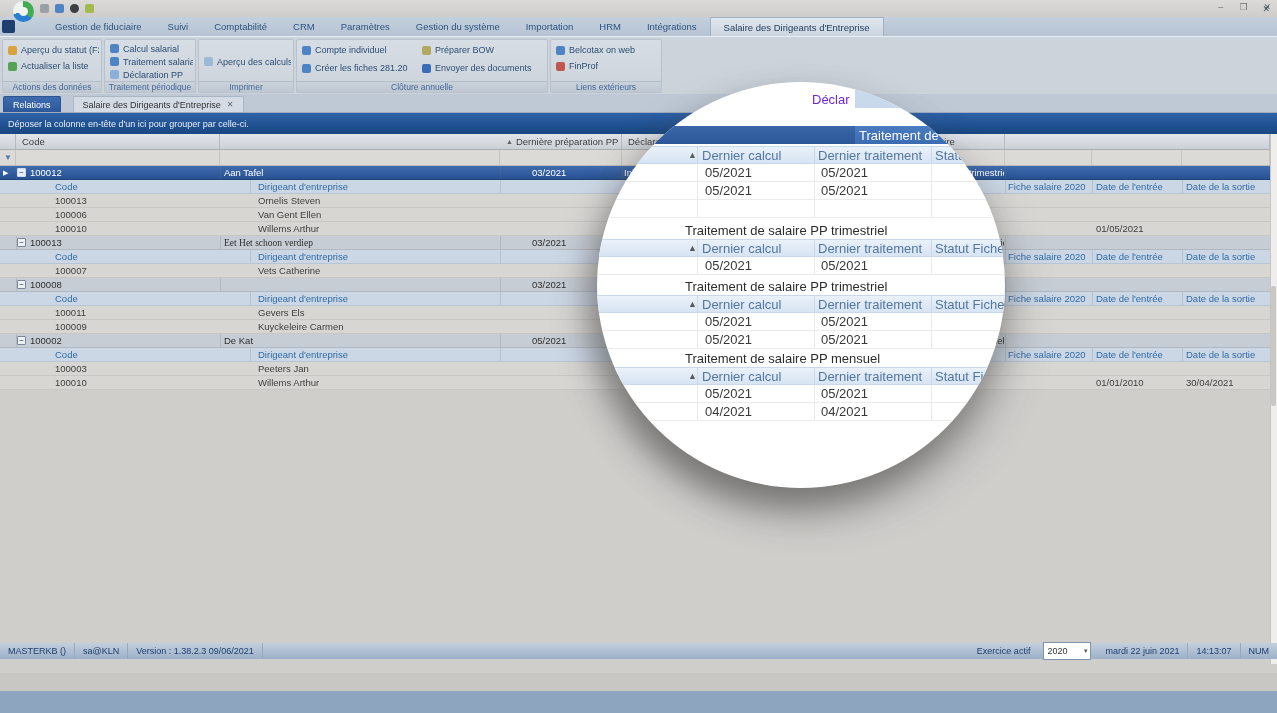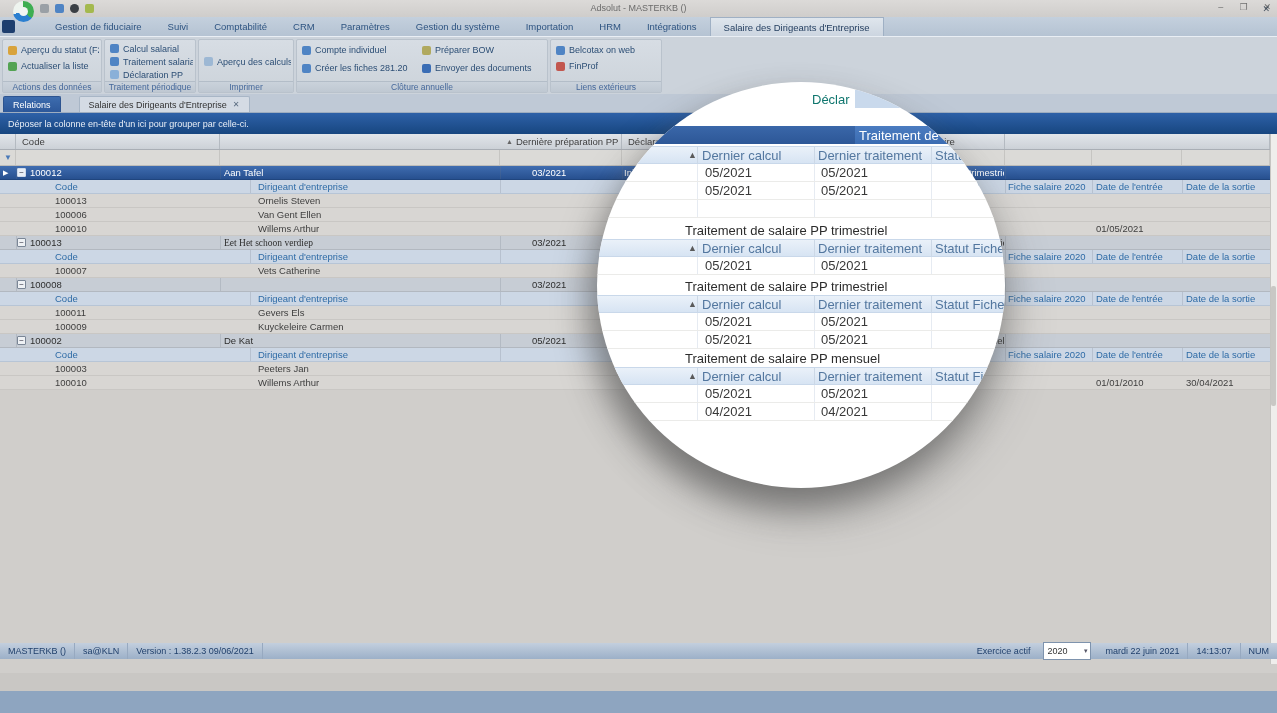--- a/index.html
+++ b/index.html
@@ -26,21 +26,21 @@
   .ribbon{position:absolute;left:0;top:36px;width:100%;height:58px;background:#ccd3db;display:flex;gap:2px;padding:2px 0 0 2px;border-top:1px solid #e9eef4}
   .rgroup{position:relative;height:54px;background:linear-gradient(#d7dde4,#ccd3da);border:1px solid #b9c2cc;border-radius:2px}
   .ritems{position:absolute;left:5px;top:3px;right:2px;bottom:12px;display:flex;flex-direction:column;gap:2px}
   .ritems.center{justify-content:center}
   .ritems.rgrid{display:grid;grid-template-columns:116px 1fr;grid-auto-rows:16px;align-content:start;column-gap:4px}
   .ritem{display:flex;align-items:center;gap:4px;height:14px;font-size:9px;color:#2c4e75;white-space:nowrap;overflow:hidden}
   .ricon{width:9px;height:9px;border-radius:2px;flex:0 0 auto}
   .rglabel{position:absolute;left:0;right:0;bottom:0;height:11px;text-align:center;font-size:8.5px;color:#44679a;background:linear-gradient(#cad2db,#bfc8d2);border-top:1px solid #b3bdc8;white-space:nowrap;overflow:hidden}
 
   
-  .doctabs{position:absolute;left:0;top:94px;width:100%;height:19px;background:#bfc9d6;display:flex;align-items:flex-end;padding-left:3px;gap:18px;border-bottom:1px solid #9eadc0}
+  .doctabs{position:absolute;left:0;top:94px;width:100%;height:19px;background:#bfc9d6;display:flex;align-items:flex-end;padding-left:3px;gap:12px;border-bottom:1px solid #9eadc0}
   .dtab{height:16px;display:flex;align-items:center;padding:0 9px;font-size:9px;background:#d4dbe4;color:#333;border:1px solid #a8b6c6;border-bottom:none;border-radius:2px 2px 0 0;gap:6px;white-space:nowrap}
   .dtab.dactive{background:linear-gradient(#3d6cae,#2d589a);color:#fff;border-color:#2d5490}
   .dclose{font-size:8px;color:#5a6c80}
   .tabsclose{position:absolute;right:7px;top:4px;font-size:9px;color:#44505e}
 
   
   .grouppanel{position:absolute;left:0;top:113px;width:100%;height:21px;background:linear-gradient(#2e61a8,#174680);color:#e8eef6;font-size:9px;display:flex;align-items:center;padding-left:8px}
 
   
   .gridbg{position:absolute;left:0;top:134px;width:100%;height:539px;background:#d0cecb}
@@ -80,34 +80,33 @@
   .mtext{position:absolute;top:0;height:100%;display:flex;align-items:center;white-space:nowrap}
   .mheaderrow{background:linear-gradient(#eaf1f9,#d7e4f3);border-top:1px solid #c9d8ea;border-bottom:1px solid #c9d8ea;color:#53779f}
   .mdatarow{border-bottom:1px solid #ebebe9;color:#383838}
   .mgrouprow{color:#2c2c2c}
   .mline{position:absolute;top:0;width:1px;height:100%;background:#ccd8e6}
   .mlinesoft{position:absolute;top:0;width:1px;height:100%;background:#e6ebf2}
   .msort{font-size:9px;color:#5a5a5a}
   .mbandL{position:absolute;left:0;top:0;height:100%;width:258px;background:linear-gradient(#3a67a9,#2d5797)}
   .mbandR{position:absolute;left:258px;top:0;height:100%;right:0;background:linear-gradient(#4b7cc0,#3b6cb2);color:#fff}
   .mfrag{position:absolute;background:#c9d9ec}
-  .mpartial{color:#0f766e}
+  .mpartial{color:#6d28d9}
 </style>
 </head>
 <body>
 
 <div class="titlebar">
   <div class="logo"></div>
   <div class="qat">
     <div class="qicon" style="background:#9aa0a6"></div>
     <div class="qicon" style="background:#4f84c4"></div>
     <div class="qicon" style="background:#3a3f45;border-radius:50%"></div>
     <div class="qicon" style="background:#a4b94e"></div>
   </div>
-  <div class="wtitle">Adsolut - MASTERKB ()</div>
   <div class="wbtns">
     <span class="wbtn">–</span>
     <span class="wbtn">❐</span>
     <span class="wbtn">✕</span>
   </div>
 </div>
 
 <div class="appbtn"></div>
 <div class="tabstrip" id="ribbonTabs">
     <div class="rtab">Gestion de fiduciaire</div>

